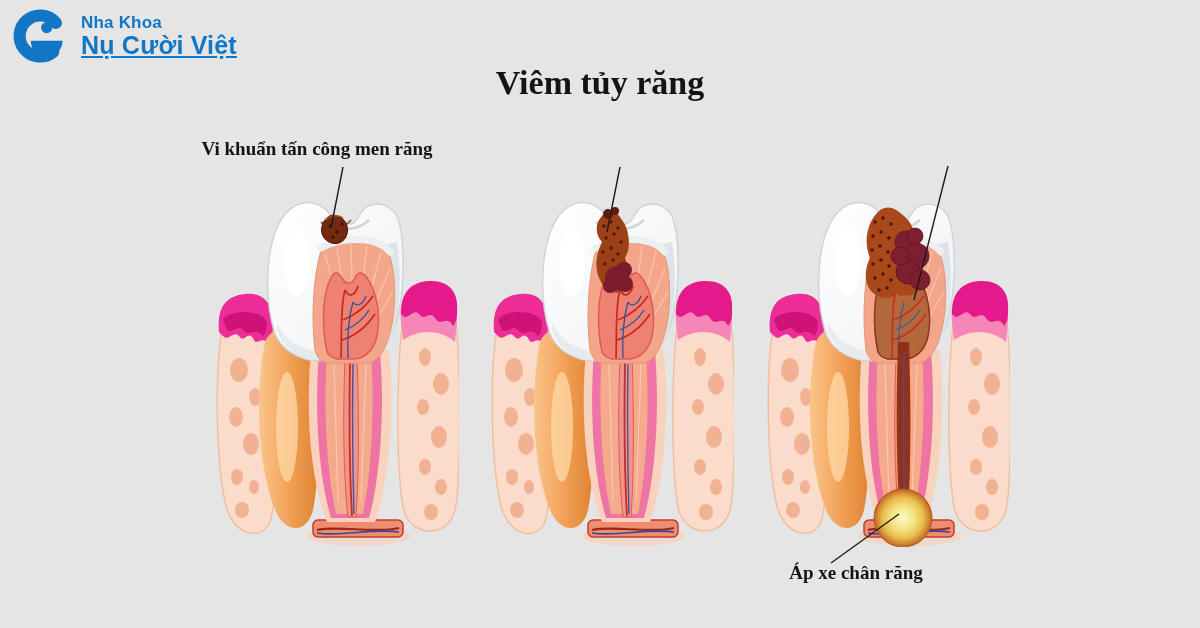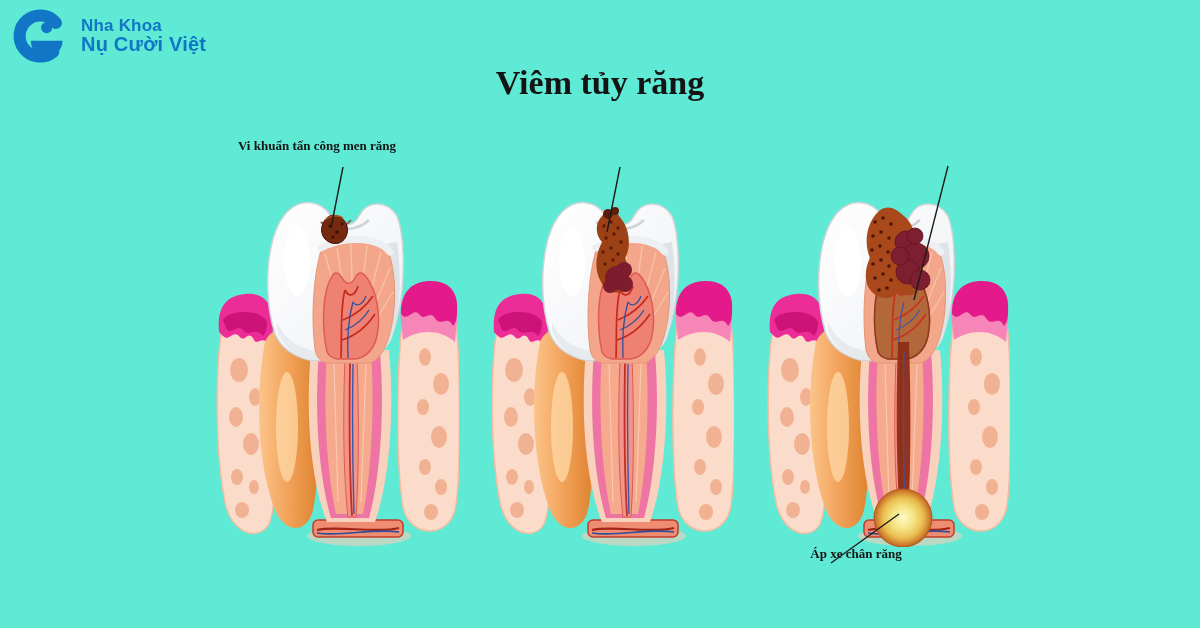--- a/index.html
+++ b/index.html
@@ -1,26 +1,26 @@
 <!DOCTYPE html>
 <html><head>
 <meta charset="utf-8">
 <style>
   html,body{margin:0;padding:0;background:#ffffff;}
-  .canvas{position:relative;width:1200px;height:628px;background:#5eead4;overflow:hidden;
+  .canvas{position:relative;width:1200px;height:628px;background:#e5e5e5;overflow:hidden;
           font-family:"Liberation Sans",sans-serif;}
   .logo{position:absolute;left:12px;top:8px;display:flex;align-items:center;gap:9px;}
   .logo-icon{width:60px;height:56px;display:block;}
   .logo-text{display:flex;flex-direction:column;line-height:1.05;}
   .logo-line1{font-size:17px;font-weight:600;letter-spacing:.2px;}
-  .logo-line2{font-size:20px;font-weight:700;letter-spacing:.2px;}
+  .logo-line2{font-size:25px;font-weight:700;letter-spacing:.2px;text-decoration:underline;}
   .title{position:absolute;top:64px;left:0;width:100%;margin:0;text-align:center;
          font-family:"Liberation Serif",serif;font-size:34px;font-weight:700;color:#141414;}
   .stage-label{position:absolute;width:320px;text-align:center;
-         font-family:"Liberation Serif",serif;font-size:13px;font-weight:700;color:#141414;}
+         font-family:"Liberation Serif",serif;font-size:19px;font-weight:700;color:#141414;}
   .panel{position:absolute;top:192px;width:250px;height:355px;}
   .panel svg{display:block;width:250px;height:355px;}
   .overlay{position:absolute;left:0;top:0;width:1200px;height:628px;pointer-events:none;}
   .defs-holder{position:absolute;width:0;height:0;overflow:hidden;}
 </style>
 </head>
 <body>
 
 <div class="canvas">
 
@@ -132,21 +132,21 @@
     </svg>
     <div class="logo-text">
       <div class="logo-line1" style="color: rgb(17, 118, 197);">Nha Khoa</div>
       <div class="logo-line2" style="color: rgb(17, 118, 197);">Nụ Cười Việt</div>
     </div>
   </header>
 
   <h1 class="title">Viêm tủy răng</h1>
 
   <div class="stage-label" style="left:157px;top:138px;">Vi khuẩn tấn công men răng</div>
-  <div class="stage-label" style="left:696px;top:546px;">Áp xe chân răng</div>
+  <div class="stage-label" style="left:696px;top:562px;">Áp xe chân răng</div>
 
   <div class="panel" style="left:209px;">
     <svg viewBox="0 0 250 355">
       <use href="#tooth-base"></use>
       <g>
         <path d="M 112,30 C 120,38 134,38 142,28" stroke="#6d3a20" stroke-width="2" fill="none" opacity="0.7"></path>
         <path d="M 116,28 C 110,36 112,46 120,50 C 128,54 136,50 138,42 C 140,34 136,26 128,24 C 123,22 119,24 116,28 Z" fill="#75290f" stroke="#4a150a" stroke-width="1"></path>
         <path d="M 116,28 C 120,24 128,22 134,26" stroke="#b2541f" stroke-width="1.5" fill="none"></path>
         <g fill="#3f1106">
           <circle cx="121" cy="34" r="1.6"></circle>

